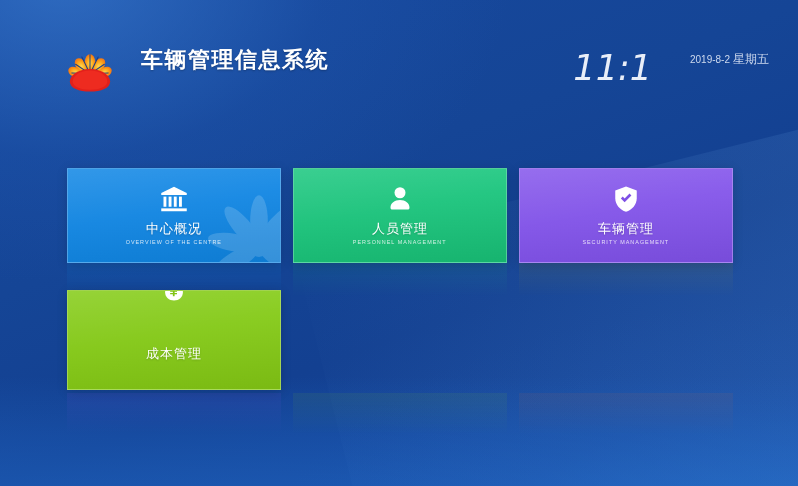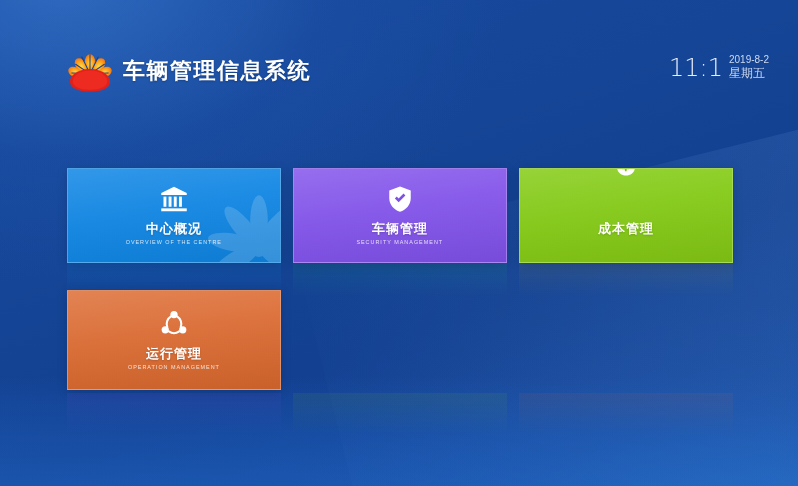--- a/index.html
+++ b/index.html
@@ -31,46 +31,47 @@
     background:linear-gradient(180deg, rgba(30,100,195,0.0) 0%, rgba(32,104,200,0.30) 55%, rgba(36,112,208,0.42) 100%);
     pointer-events:none;
   }
 
   
   #header{
     position:absolute; left:0; top:0; width:798px; height:120px;
   }
   #brand{
     position:absolute; left:66px; top:46px;
-    display:flex; align-items:center; gap:9px;
+    display:flex; gap:27px;
   }
   #logo{ width:48px; height:48px; flex:none; }
   #brandText{ display:flex; flex-direction:column; gap:2px; padding-top:1px;}
   #titleZh{
     font-size:22px; font-weight:bold; color:#ffffff;
     letter-spacing:1.5px; line-height:26px;
     text-shadow:0 1px 2px rgba(0,0,0,0.25);
   }
   #titleEn{
     font-size:8px; color:#b9cdec; letter-spacing:1.55px;
     line-height:10px; white-space:nowrap; font-weight:normal;
   }
 
   #clock{
     position:absolute; right:29px; top:48px;
     display:flex; align-items:flex-start; gap:6px;
     overflow:hidden; max-width:200px;
   }
   #clockTime{
-    font-size:24px; font-weight:300; color:#e9eef8;
+    font-size:35px; font-weight:300; color:#e9eef8;
     line-height:40px; letter-spacing:0px;
     font-family:"DejaVu Sans", sans-serif;
     white-space:nowrap;
-  }
-  #clockRight{ display:flex; flex-direction:column; padding-top:6px; gap:3px; }
+    font-style:italic;
+  }
+  #clockRight{ display:flex; flex-direction:row; padding-top:6px; gap:3px;margin-left:32px; }
   #clockDate{ font-size:10px; color:#cdd9ee; line-height:11px; white-space:nowrap;}
   #clockDay{ font-size:12px; color:#cdd9ee; line-height:11px; white-space:nowrap;}
 
   
   #grid{
     position:absolute; left:67px; top:168px;
     width:665px; height:225px;
     display:grid;
     grid-template-columns:repeat(3,214px);
     grid-template-rows:95px 100px;
@@ -91,21 +92,21 @@
     pointer-events:none;
   }
   .tileIcon{
     width:30px; height:30px;
     margin-bottom:7px;
     display:flex; align-items:center; justify-content:center;
     position:relative; z-index:2;
   }
   .tileIcon svg{ width:100%; height:100%; display:block; }
   .tileZh{
-    font-size:13px; font-weight:bold; color:#ffffff;
+    font-size:13px; font-weight:normal; color:#ffffff;
     letter-spacing:1px; line-height:15px;
     position:relative; z-index:2;
     text-shadow:0 1px 2px rgba(0,0,0,0.18);
   }
   .tileEn{
     font-size:4.6px; color:rgba(255,255,255,0.80);
     letter-spacing:0.85px; line-height:8px; margin-top:3px;
     position:relative; z-index:2; white-space:nowrap;
     transform:scale(1.18); transform-origin:center;
   }
@@ -218,20 +219,30 @@
           <rect x="7.7" y="10.1" width="2.3" height="8.1"></rect>
           <rect x="11.85" y="10.1" width="2.3" height="8.1"></rect>
           <rect x="16" y="10.1" width="2.3" height="8.1"></rect>
           <rect x="1.8" y="19.5" width="20.4" height="2.3"></rect>
         </svg>
       </span>
       <span class="tileZh">中心概况</span>
       <span class="tileEn">OVERVIEW OF THE CENTRE</span>
     </div>
 
+    <div class="tile" style="background:linear-gradient(180deg,#24c984 0%,#18bd75 100%);">
+      <span class="tileIcon">
+        <svg viewBox="0 0 24 24" fill="#ffffff">
+          <circle cx="12" cy="7" r="4.4"></circle>
+          <path d="M12 12.8c-4.4 0-7.6 2.6-7.6 6.1 0 .9.5 1.4 1.5 1.4h12.2c1 0 1.5-.5 1.5-1.4 0-3.5-3.2-6.1-7.6-6.1z"></path>
+        </svg>
+      </span>
+      <span class="tileZh">人员管理</span>
+      <span class="tileEn">PERSONNEL MANAGEMENT</span>
+    </div>
 
 
     <div class="tile" style="background:linear-gradient(180deg,#8a5dec 0%,#7e50e5 100%);">
       <span class="tileIcon">
         <svg viewBox="0 0 24 24" fill="#ffffff">
           <path d="M12 1.9 3.4 5.2v6.1c0 5 3.7 9.4 8.6 10.8 4.9-1.4 8.6-5.8 8.6-10.8V5.2L12 1.9z"></path>
           <path d="M10.9 14.6 7.9 11.6l1.5-1.6 1.5 1.5 3.9-3.9 1.5 1.6-5.4 5.4z" fill="#7e50e5"></path>
         </svg>
       </span>
       <span class="tileZh">车辆管理</span>
@@ -243,31 +254,15 @@
         <svg viewBox="0 0 24 24" fill="#ffffff">
           <path d="M9.4 2.2c-.5 0-.8.5-.5.9l1.5 2.2h3.2l1.5-2.2c.3-.4 0-.9-.5-.9-.8.4-1.6.6-2.6.6s-1.8-.2-2.6-.6z"></path>
           <path d="M10.1 6.3c-2.6 1.4-5.2 4.4-5.2 8.3 0 4.1 3.1 6.6 7.1 6.6s7.1-2.5 7.1-6.6c0-3.9-2.6-6.9-5.2-8.3h-3.8z"></path>
           <path d="M12.9 13.1h1.5v1.1h-1.9v.9h1.9v1.1h-1.9v1.6h-1.4v-1.6H8.9v-1.1h2.2v-.9H8.9v-1.1h1.6l-2-2.9h1.6l1.8 2.7 1.8-2.7h1.6l-2.4 2.9z" fill="#81c414"></path>
         </svg>
       </span>
       <span class="tileZh">成本管理</span>
       <span class="tileEn">COST MANAGEMENT</span>
     </div>
 
-    <div class="tile" style="background:linear-gradient(180deg,#df7540 0%,#d4662d 100%);">
-      <span class="tileIcon">
-        <svg viewBox="0 0 24 24">
-          <g fill="none" stroke="#ffffff" stroke-width="1.7" stroke-linecap="round">
-            <path d="M6.6 14.4A7 7 0 0 1 9.6 5.9"></path>
-            <path d="M14.4 5.9a7 7 0 0 1 3 8.5"></path>
-            <path d="M16.1 17.9a7 7 0 0 1-8.2 0"></path>
-          </g>
-          <circle cx="12" cy="4.4" r="2.9" fill="#ffffff"></circle>
-          <circle cx="5.0" cy="16.6" r="2.9" fill="#ffffff"></circle>
-          <circle cx="19.0" cy="16.6" r="2.9" fill="#ffffff"></circle>
-        </svg>
-      </span>
-      <span class="tileZh">运行管理</span>
-      <span class="tileEn">OPERATION MANAGEMENT</span>
-    </div>
 
   </div>
 </div>
 
 </body></html>

